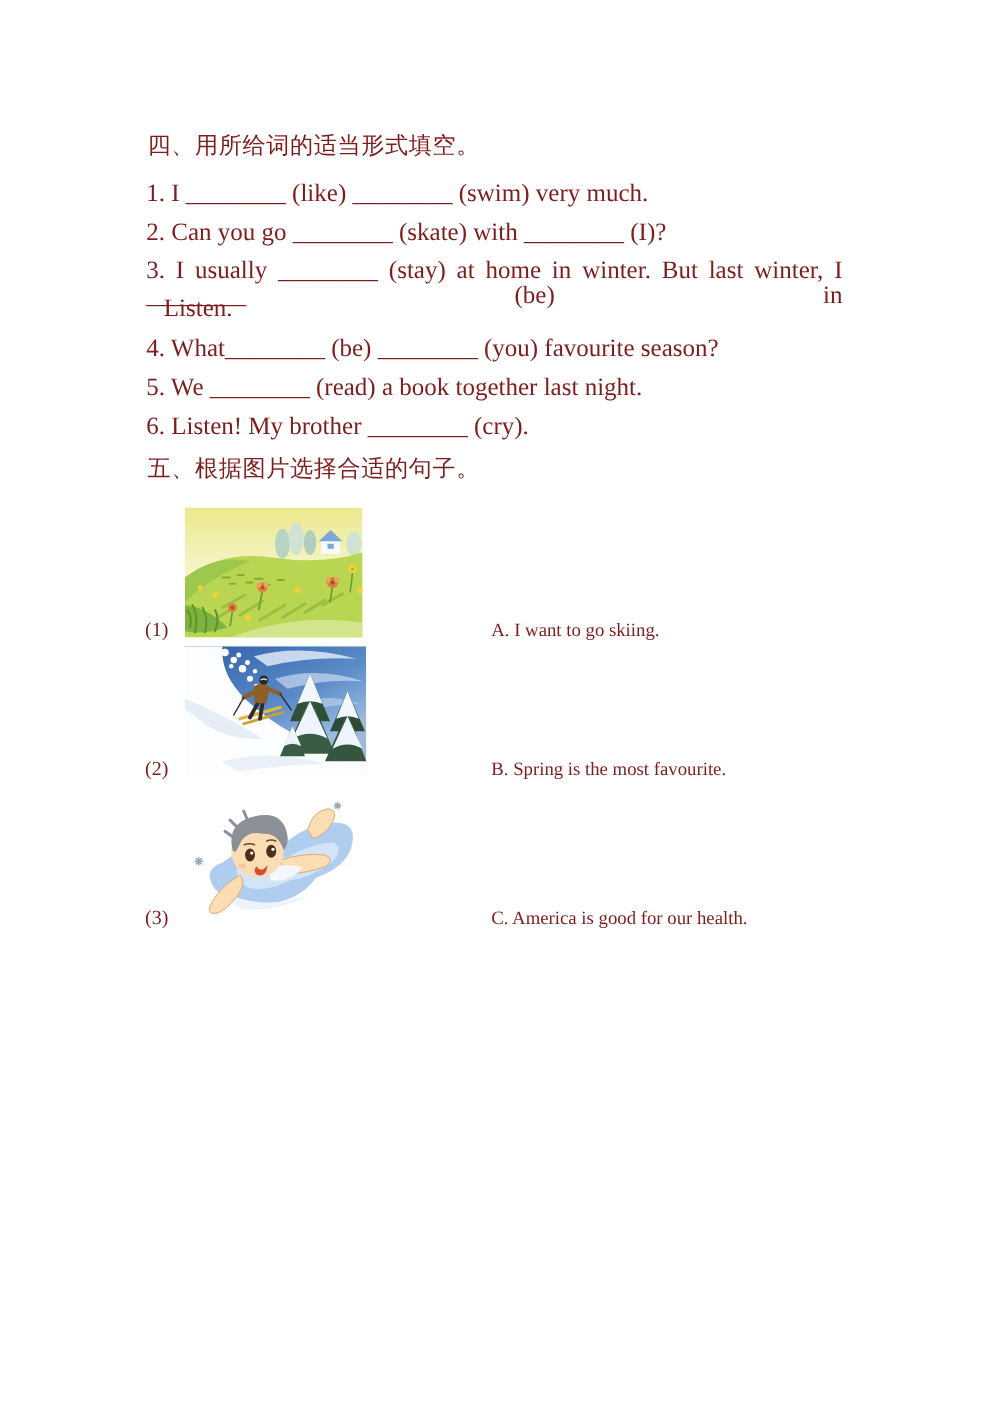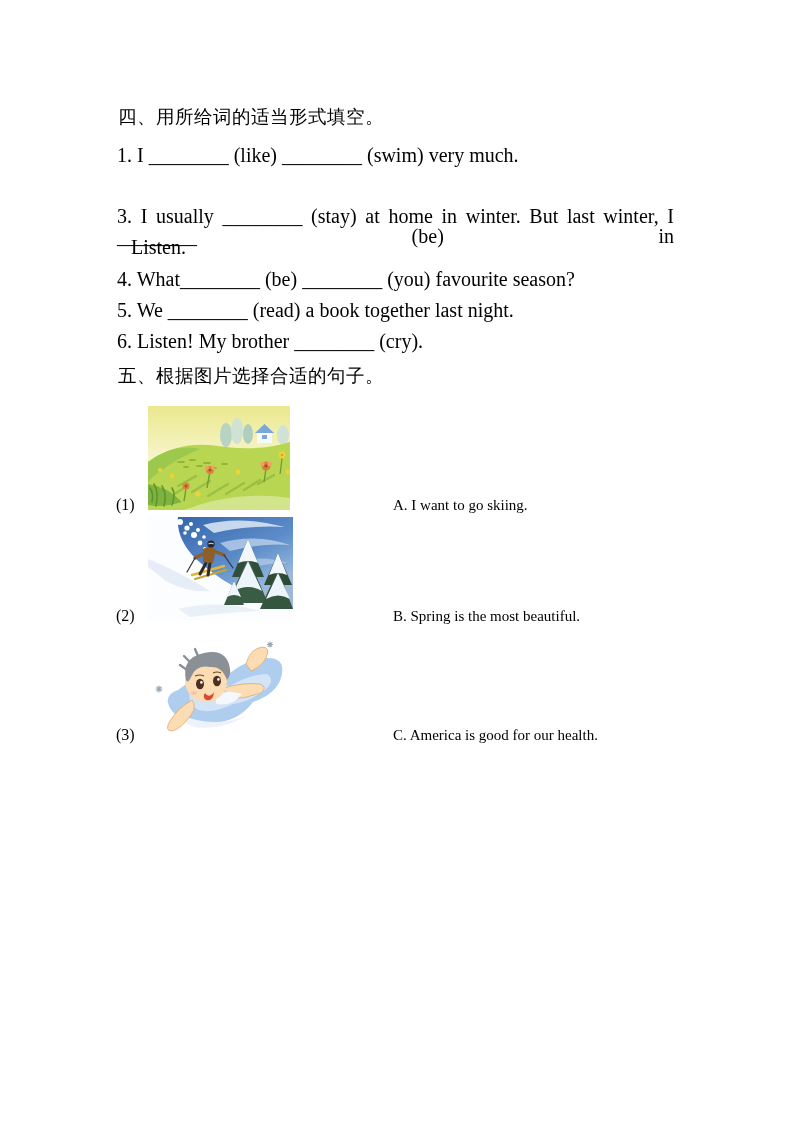--- a/index.html
+++ b/index.html
@@ -3,21 +3,21 @@
 <meta charset="utf-8">
 <style>
   * { margin: 0; padding: 0; box-sizing: border-box; }
   html, body { background: #ffffff; }
   .page {
     position: relative;
     width: 793px;
     height: 1028px;
     background: #ffffff;
     font-family: "Liberation Serif", "DejaVu Serif", serif;
-    color: #000000;
+    color: #7f1d1d;
     overflow: hidden;
   }
   .cn-heading {
     position: absolute;
     left: 118px;
     font-size: 18.5px;
     line-height: 22px;
     letter-spacing: 0.5px;
     white-space: nowrap;
   }
@@ -53,20 +53,21 @@
 </style>
 </head>
 <body>
 
 <div class="page">
 
   <div class="cn-heading" style="top:106px">四、用所给词的适当形式填空。</div>
 
   <div class="q" style="top:145px">1. I ________ (like) ________ (swim) very much.</div>
 
+  <div class="q" style="top:176px">2. Can you go ________ (skate) with ________ (I)?</div>
 
   <div class="q justify" style="top:206px">3. I usually ________ (stay) at home in winter. But last winter, I ________ (be) in</div>
 
   <div class="q cont" style="top:237px">Listen.</div>
 
   <div class="q" style="top:269px">4. What________ (be) ________ (you) favourite season?</div>
 
   <div class="q" style="top:300px">5. We ________ (read) a book together last night.</div>
 
   <div class="q" style="top:331px">6. Listen! My brother ________ (cry).</div>
@@ -208,21 +209,21 @@
         <path d="M58,46 L52,57 M62,46 L60,58" stroke="#2b2b30" stroke-width="3" stroke-linecap="round"></path>
         <path d="M55,32 Q63,27 68,33 L65,46 L55,45 Z" fill="#8f5f2a"></path>
         <path d="M57,36 L47,41 M66,34 L76,38" stroke="#8f5f2a" stroke-width="3.4" stroke-linecap="round"></path>
         <path d="M47,41 L39,55 M76,38 L85,51" stroke="#33343a" stroke-width="1.2" stroke-linecap="round"></path>
         <circle cx="63" cy="27" r="3.6" fill="#26262b"></circle>
         <path d="M60.5,27 Q63,25.5 65.5,27" stroke="#cfd8e4" stroke-width="1.2" fill="none"></path>
       </g>
     </svg>
   </div>
   <div class="num" style="top:607px">(2)</div>
-  <div class="opt" style="top:607px">B. Spring is the most beautiful.</div>
+  <div class="opt" style="top:607px">B. Spring is the most favourite.</div>
 
   <div class="pic" style="left:150px; top:636px; width:140px; height:106px">
     <svg width="140" height="106" viewBox="0 0 140 106">
       <g>
         <path d="M28,54 Q48,38 72,44 Q92,24 116,22 Q137,21 131,42 Q126,58 103,66 Q87,88 56,87 Q22,85 18,67 Q16,58 28,54 Z" fill="#aecdef"></path>
         <path d="M40,56 Q60,46 80,50 Q100,38 117,38 Q126,44 115,54 Q99,66 83,68 Q63,78 48,74 Q37,68 40,56 Z" fill="#d3e4f7"></path>
         <path d="M30,78 Q60,93 97,80 Q70,95 44,91 Q31,86 30,78 Z" fill="#ecf3fb"></path>
       </g>
       <path d="M96,28 Q100,13 112,11 Q121,11 116,22 Q111,31 101,35 Z" fill="#fcdcb2" stroke="#dcab74" stroke-width="0.8"></path>
       <path d="M74,52 Q94,46 110,48 Q118,51 111,57 Q95,63 78,63 Z" fill="#fcdcb2" stroke="#dcab74" stroke-width="0.8"></path>

